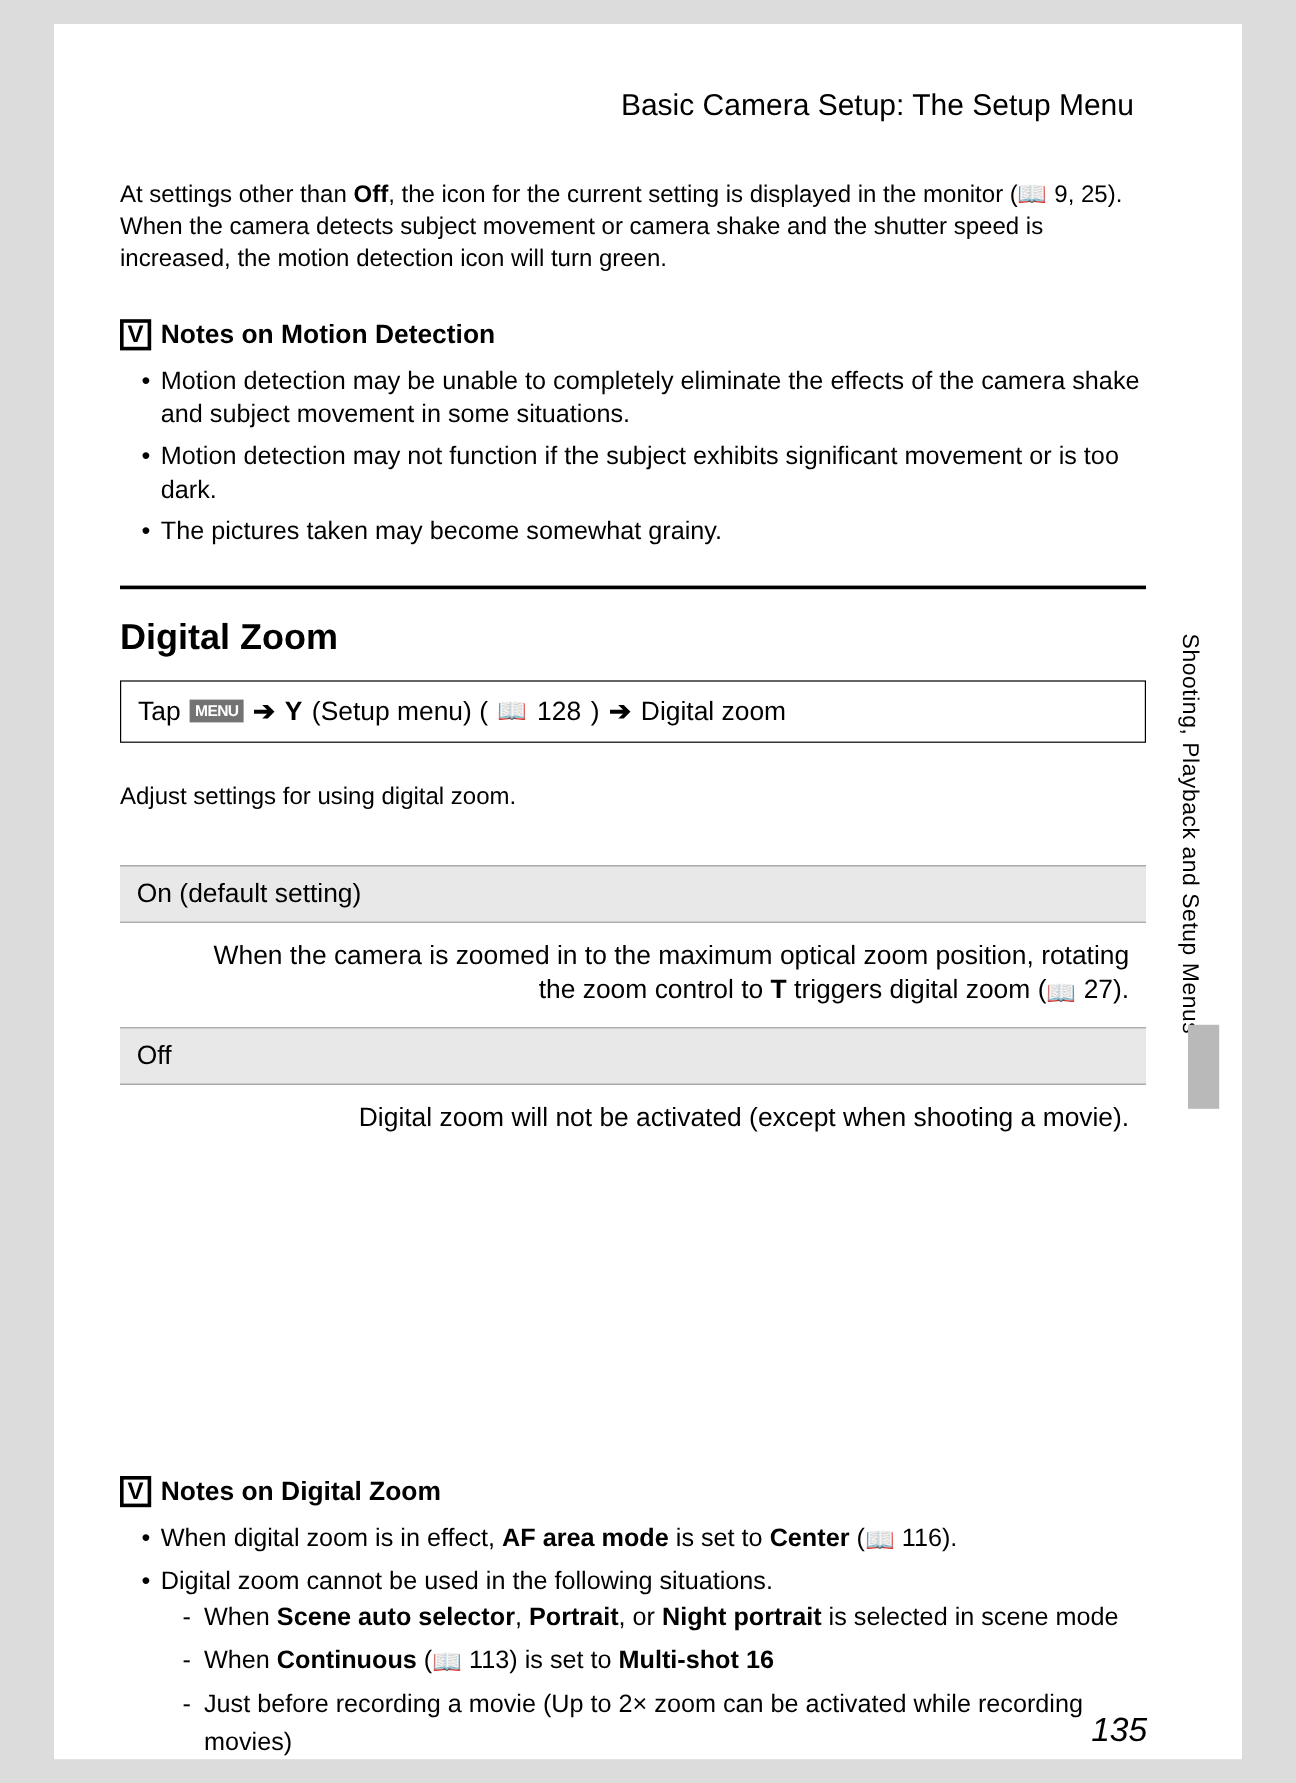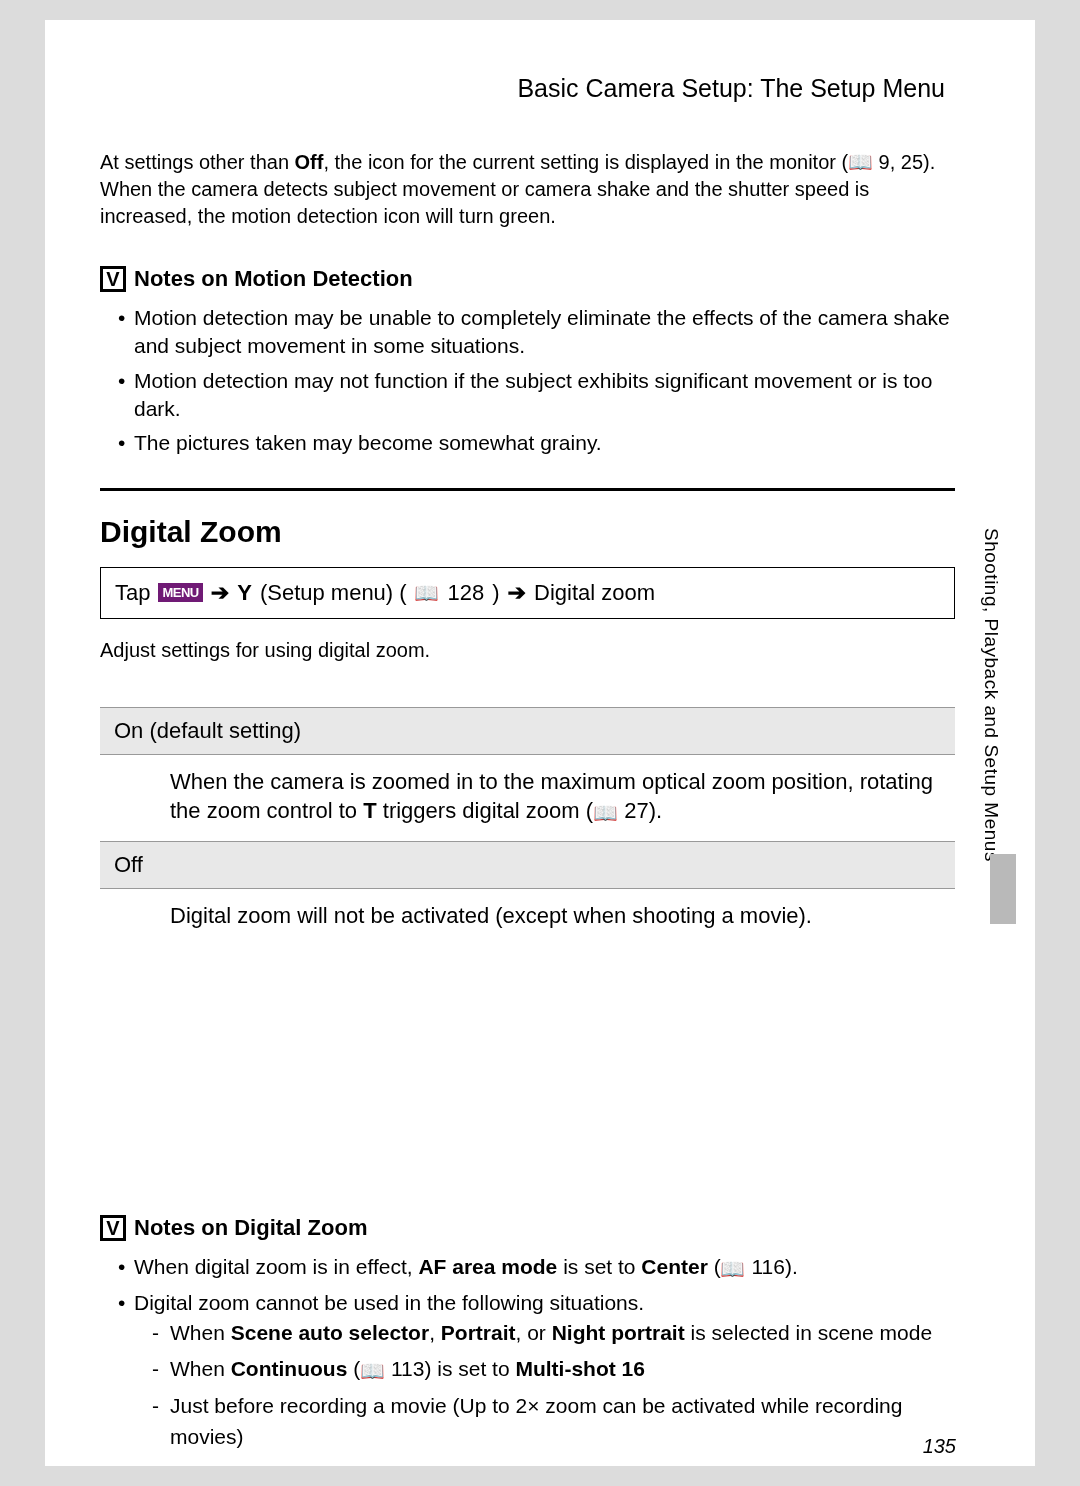--- a/index.html
+++ b/index.html
@@ -9,37 +9,37 @@
   .header { text-align:right; font-size:25px; margin-bottom:46px; padding-right:10px; }
   .para1 { font-size:20px; line-height:1.35; margin-bottom:36px; }
   .notes { margin-bottom:24px; }
   .notes-title { font-weight:bold; font-size:22px; display:flex; align-items:center; gap:8px; margin-bottom:12px; }
   .note-icon { width:26px; height:26px; border:3px solid #000; display:inline-flex; align-items:center; justify-content:center; font-weight:bold; font-size:20px; line-height:1; font-family:Arial,sans-serif; }
   .notes ul { list-style:none; padding-left:18px; }
   .notes li { font-size:21px; line-height:1.35; margin-bottom:6px; position:relative; padding-left:16px; }
   .notes li::before { content:"•"; position:absolute; left:0; top:0; }
   .hr { border:none; border-top:3px solid #000; margin:30px 0 24px 0; }
   .h2 { font-size:30px; font-weight:bold; margin-bottom:18px; }
-  .nav-box { border:1.5px solid #000; padding:12px 14px; font-size:22px; display:flex; align-items:center; gap:8px; flex-wrap:wrap; margin-bottom:20px; }
-  .menu-badge { background:#701a75; color:#fff; font-size:13px; font-weight:bold; padding:2px 4px; letter-spacing:-0.5px; }
+  .nav-box { border:1.5px solid #000; padding:12px 14px; font-size:22px; display:flex; align-items:center; gap:8px; flex-wrap:wrap; margin-bottom:34px; }
+  .menu-badge { background:#737373; color:#fff; font-size:13px; font-weight:bold; padding:2px 4px; letter-spacing:-0.5px; }
   .arrow { font-weight:bold; }
   .desc { font-size:20px; margin-bottom:20px; }
   .opt-table { width:100%; border-collapse:collapse;margin-top:45px; }
   .opt-table td { padding:10px 14px; font-size:22px; vertical-align:top; }
   .opt-head { background:#e8e8e8; font-size:22px; }
   .opt-head td { padding:10px 14px; border-top:1px solid #999; border-bottom:1px solid #999; }
-  .opt-body td { padding:12px 14px 14px 70px; line-height:1.35; }
+  .opt-body td { padding:12px 14px 14px 70px; line-height:1.35;text-align:right; }
   .sidebar { position:absolute; right:0; top:518px; width:36px; height:406px; background:#fff; }
   .sidebar-text { writing-mode:vertical-rl; font-size:19px; padding-top:10px; padding-right:6px; letter-spacing:0.5px; }
   .sidebar-tab { position:absolute; right:0; top:854px; width:26px; height:70px; background:#b9b9b9; }
   .notes2 { margin-top:270px; }
   .sublist { list-style:none; padding-left:40px; }
   .sublist li { font-size:21px; line-height:1.5; position:relative; padding-left:18px; margin-bottom:4px; }
   .sublist li::before { content:"-"; position:absolute; left:0; top:0; }
-  .pagenum { position:absolute; right:60px; bottom:28px; font-style:italic; font-size:20px; }
+  .pagenum { position:absolute; right:60px; bottom:28px; font-style:italic; font-size:28px; }
   b { font-weight:bold; }
   .book-icon { display:inline-block; font-size:20px; vertical-align:-2px; }
   .setup-icon { display:inline-block; font-weight:bold; font-size:22px; }
 </style>
 </head>
 <body>
 
 <div class="page">
   <div class="sheet">
 

